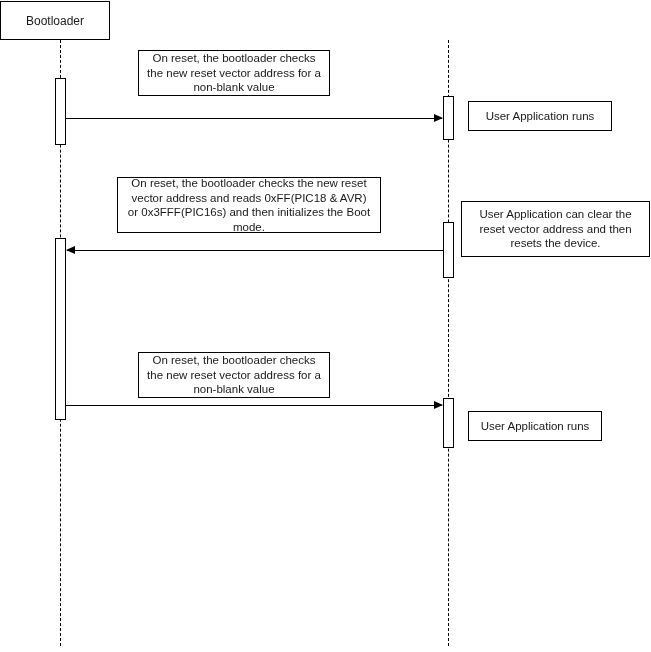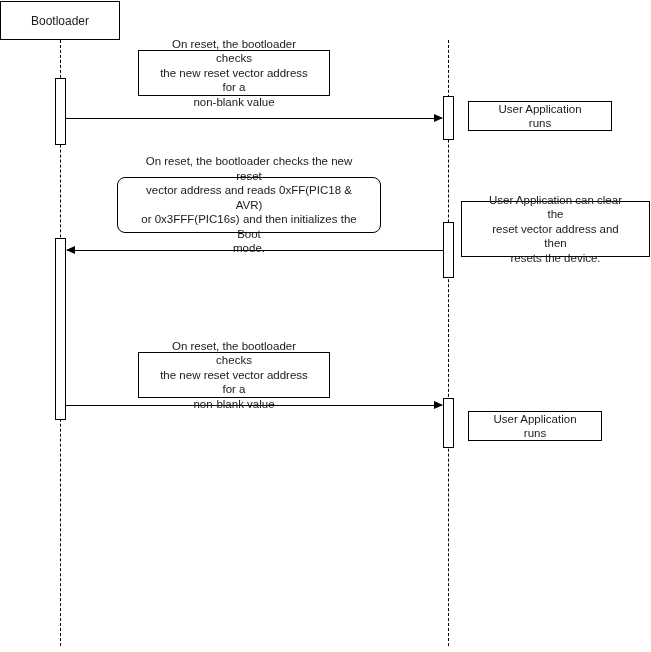--- a/index.html
+++ b/index.html
@@ -73,33 +73,33 @@
     box-sizing: border-box;
     border: 1px solid #000000;
     background: #ffffff;
     font-size: 11.5px;
     line-height: 14.5px;
     color: #1a1a1a;
     text-align: center;
     display: flex;
     align-items: center;
     justify-content: center;
-    padding: 2px 21px;
+    padding: 2px 6px;
     white-space: pre-line;
   }
 </style>
 </head>
 <body>
 
 <div id="canvas">
 
   <div class="lifeline" style="left:60px; top:40px; height:606px;"></div>
   <div class="lifeline" style="left:448px; top:40px; height:606px;"></div>
 
-  <div class="participant" style="left:0px; top:1px; width:120px; height:39px;">
+  <div class="participant" style="left:0px; top:1px; width:110px; height:39px;">
     <span>Bootloader</span>
   </div>
 
   <div class="activation" style="left:55px; top:78px; height:67px;"></div>
   <div class="activation" style="left:443px; top:96px; height:44px;"></div>
   <div class="activation" style="left:443px; top:222px; height:56px;"></div>
   <div class="activation" style="left:55px; top:238px; height:182px;"></div>
   <div class="activation" style="left:443px; top:398px; height:50px;"></div>
 
   <div class="msg-line" style="left:66px; top:118px; width:376px;"></div>
@@ -114,21 +114,21 @@
   <div class="note" style="left:138px; top:50px; width:192px; height:46px;">
     <span>On reset, the bootloader checks
 the new reset vector address for a
 non-blank value</span>
   </div>
 
   <div class="note" style="left:468px; top:101px; width:144px; height:30px;">
     <span>User Application runs</span>
   </div>
 
-  <div class="note" style="left:117px; top:177px; width:264px; height:56px;border-radius:8px;">
+  <div class="note" style="left:117px; top:177px; width:264px; height:56px;">
     <span>On reset, the bootloader checks the new reset
 vector address and reads 0xFF(PIC18 &amp; AVR)
 or 0x3FFF(PIC16s) and then initializes the Boot
 mode.</span>
   </div>
 
   <div class="note" style="left:461px; top:201px; width:189px; height:56px;">
     <span>User Application can clear the
 reset vector address and then
 resets the device.</span>

